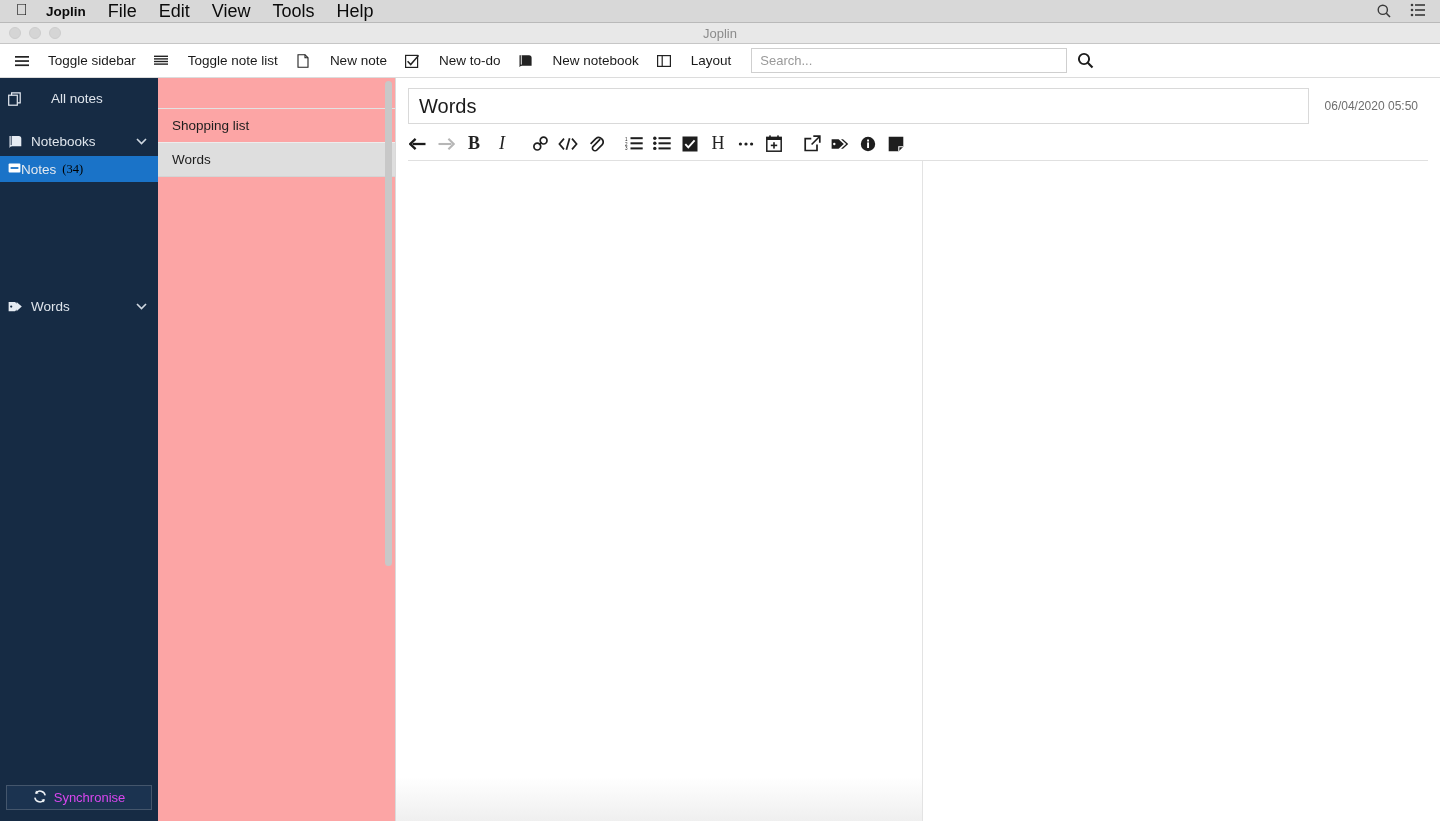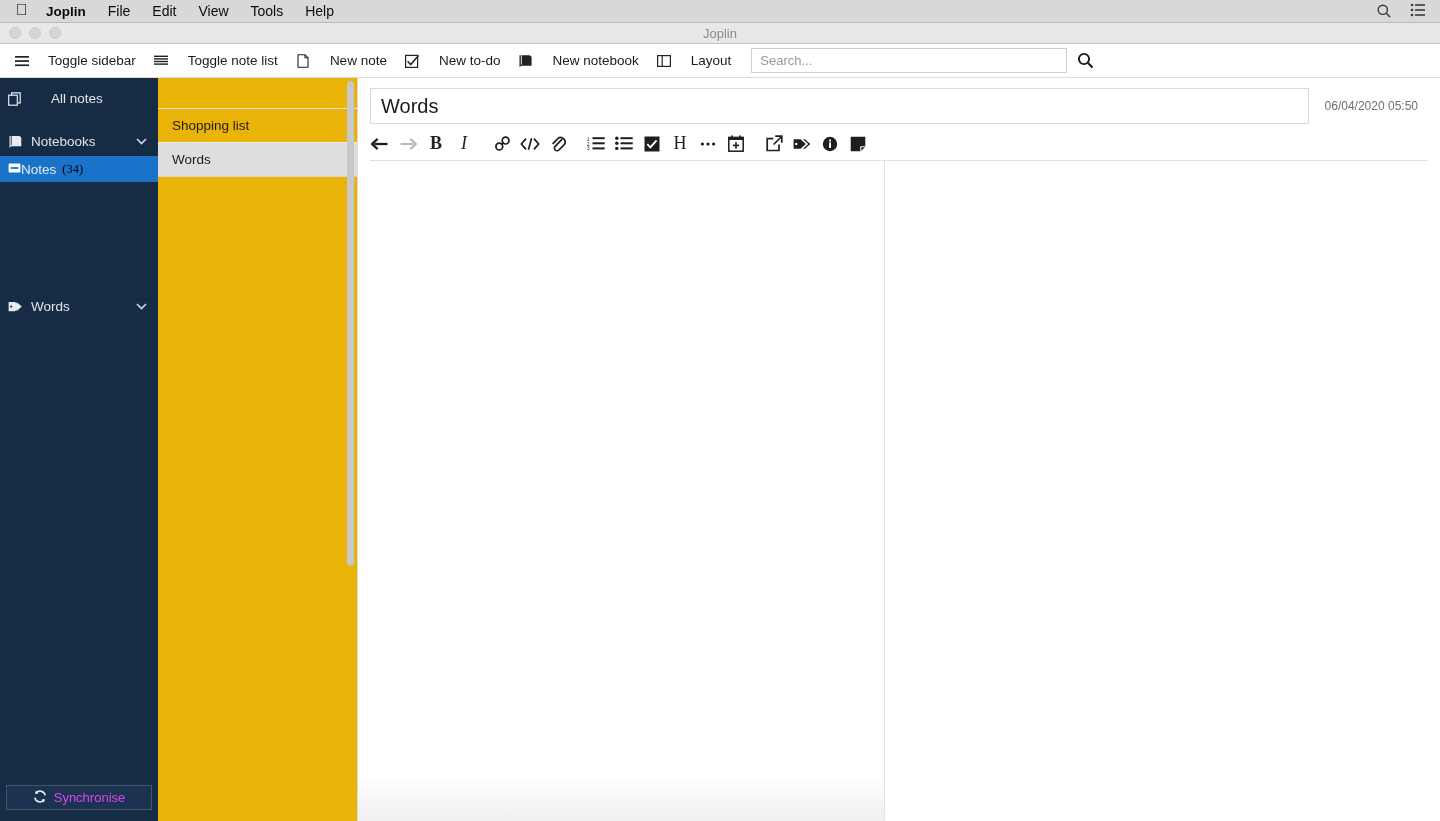--- a/index.html
+++ b/index.html
@@ -18,21 +18,21 @@
     border-bottom: 1px solid #b9b9b9;
     font-size: 13.5px; color: #0a0a0a;
     position: relative;
   }
   .apple-logo {
     margin-left: 16px; margin-right: 18px;
     font-size: 16px; line-height: 1;
     color: #000; position: relative; top: -1px;
   }
   .mac-app-name { font-weight: bold; margin-right: 22px; font-size: 13.5px; }
-  .mac-menu-item { margin-right: 22px; font-size: 14px; }
+  .mac-menu-item { margin-right: 22px; font-size: 18px; }
   .macbar-right { margin-left: auto; display: flex; align-items: center; gap: 18px; padding-right: 14px; }
   .mb-icon { width: 16px; height: 16px; display: inline-block; }
 
   
   .titlebar {
     height: 21px; width: 100%;
     background: #e8e8e8;
     border-bottom: 1px solid #c6c6c6;
     display: flex; align-items: center;
     position: relative;
@@ -104,21 +104,21 @@
   .sync-btn {
     height: 25px; width: 100%;
     border: 1px solid #44566c;
     background: #1b3350;
     color: #d946ef; font-size: 13px;
     display: flex; align-items: center; justify-content: center; gap: 7px;
   }
 
   
   .notelist {
-    width: 200px; background: #eab308;
+    width: 238px; background: #fca5a5;
     border-right: 1px solid #dadada;
     position: relative; flex-shrink: 0;
   }
   .nl-top-pad { height: 31px; border-bottom: 1px solid #e2e2e2; }
   .note-item {
     height: 34px; display: flex; align-items: center;
     padding-left: 14px; font-size: 13.5px; color: #1d1d1d;
     border-bottom: 1px solid #ededed;
   }
   .note-item.selected { background: #dedede; border-bottom-color: #d4d4d4; }

